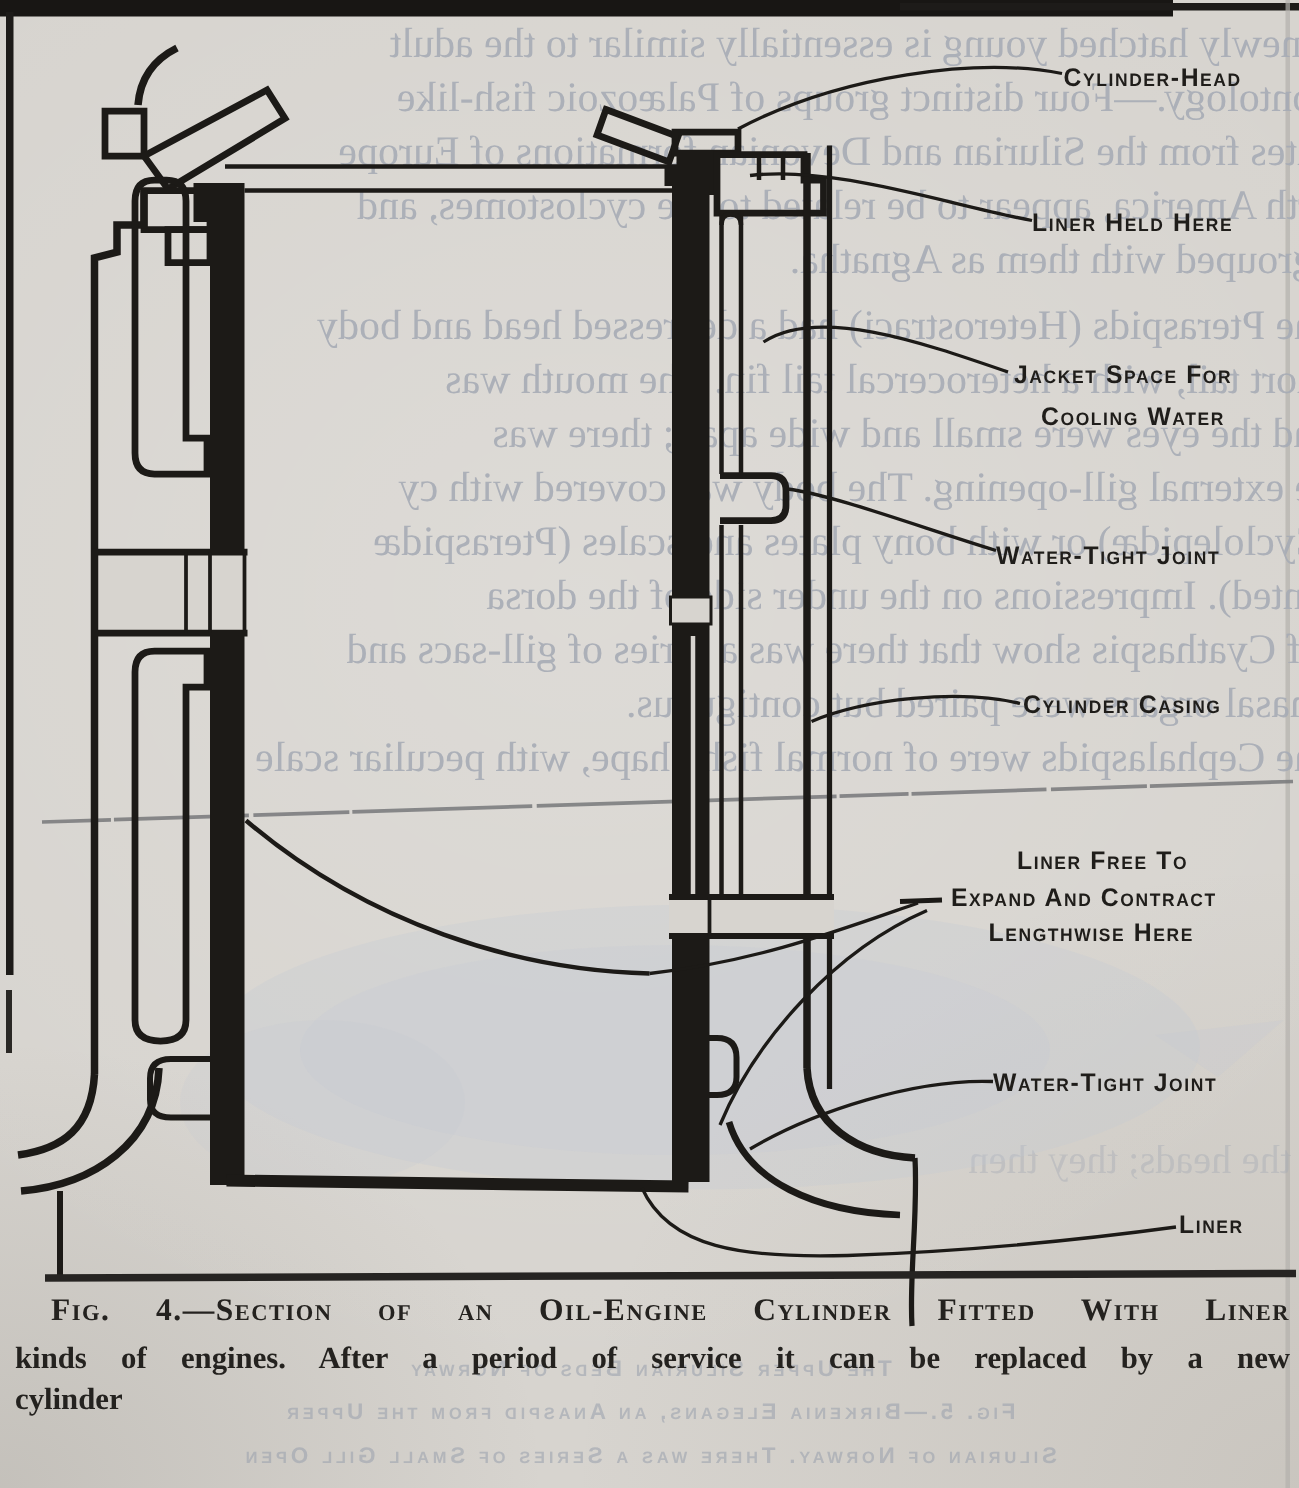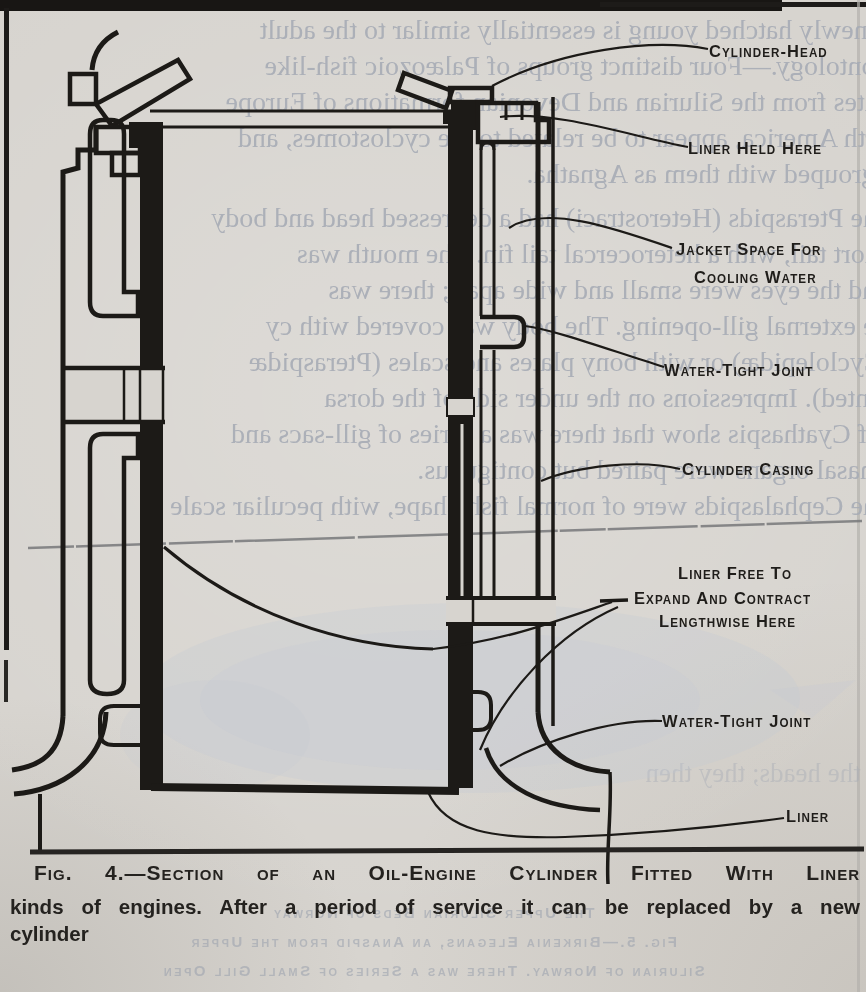--- a/index.html
+++ b/index.html
@@ -50,21 +50,21 @@
   .lbl-jacket-1{left:676px;top:240px;}
   .lbl-jacket-2{left:694px;top:268px;}
   .lbl-wtj-upper{left:664px;top:361px;}
   .lbl-casing{left:682px;top:460px;}
   .lbl-free-1{left:678px;top:564px;}
   .lbl-free-2{left:634px;top:589px;}
   .lbl-free-3{left:659px;top:612px;}
   .lbl-wtj-lower{left:662px;top:712px;}
   .lbl-liner{left:786px;top:807px;}
   
-  .caption{position:absolute;z-index:4;color:#24221f;}
+  .caption{position:absolute;z-index:4;color:#24221f;font-family:Liberation Serif, serif;}
   .cap-title{
     left:34px;top:861px;width:826px;
     font-weight:bold;font-size:21px;letter-spacing:1px;font-variant:small-caps;
     text-align:justify;text-align-last:justify;
   }
   .cap-body{
     left:10px;top:893px;width:850px;
     font-weight:bold;font-size:20.5px;line-height:27px;
   }
   .cap-body .jline{text-align:justify;text-align-last:justify;}

